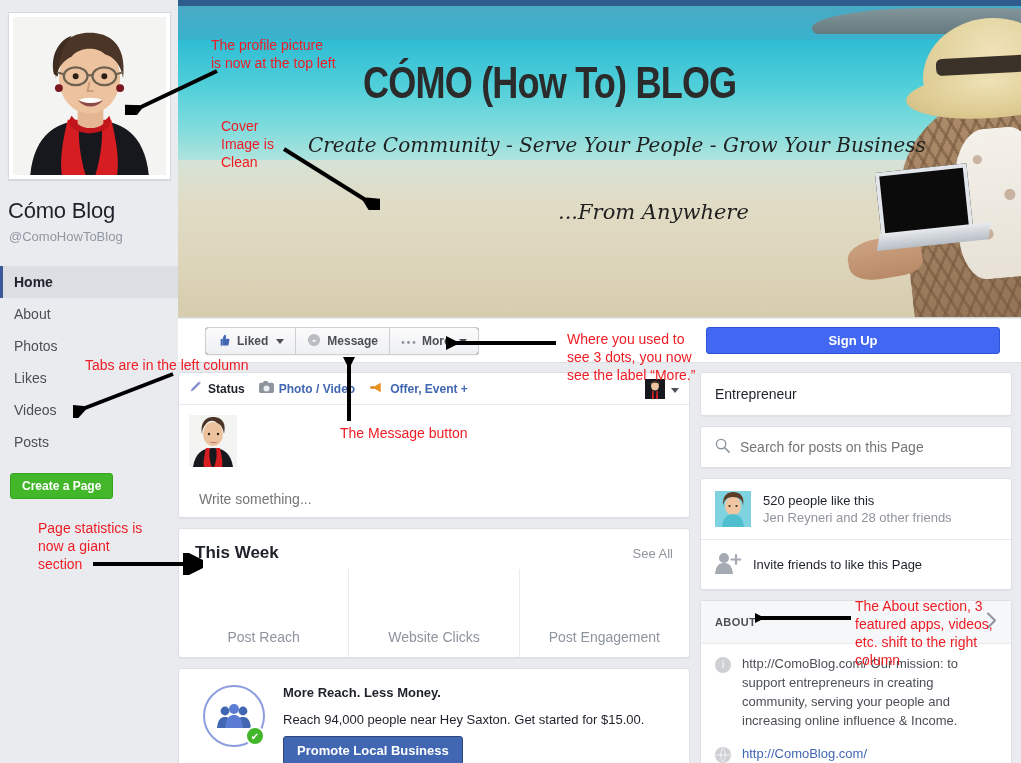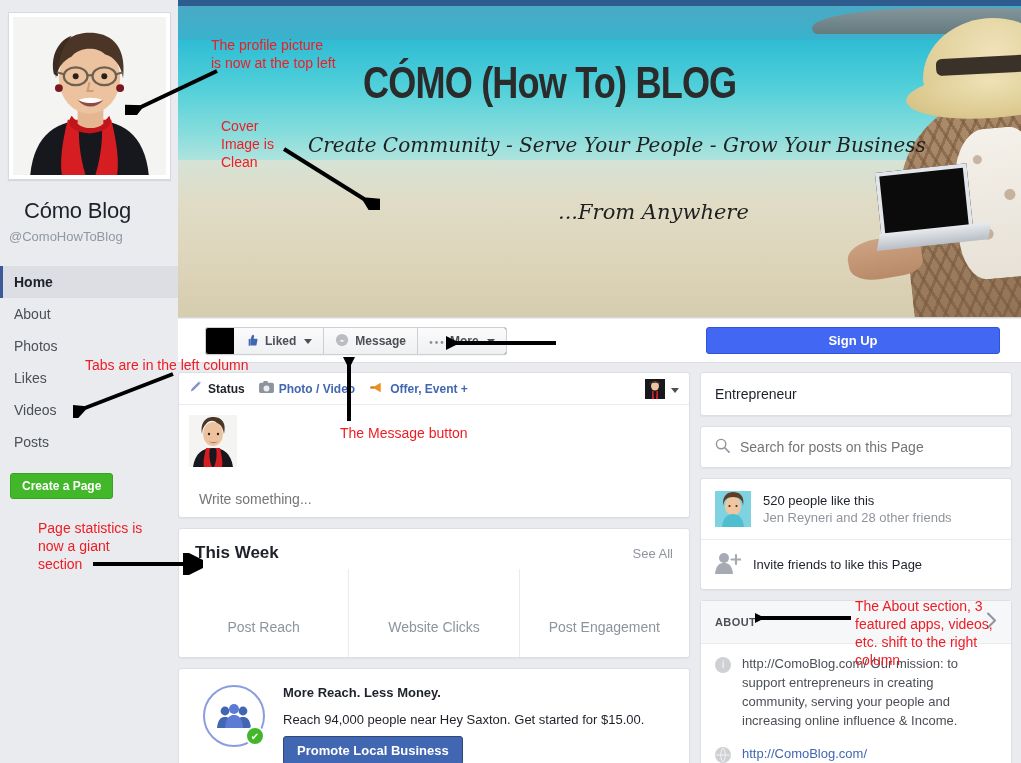--- a/index.html
+++ b/index.html
@@ -26,21 +26,21 @@
     border: 1px solid #d6d9dd;
     padding: 4px;
     box-shadow: 0 1px 1px rgba(0,0,0,.08);
   }
   #profile-photo {
     width: 100%; height: 100%;
     position: relative; overflow: hidden;
     background: #f2f2f2;
   }
   .page-name {
-    position: absolute; left: 24px; top: 198px;
+    position: absolute; left: 8px; top: 198px;
     font-size: 22px; font-weight: 400; color: #1d2129;
     letter-spacing: -0.2px;
     text-align: center;
   }
   .page-handle {
     position: absolute; left: 9px; top: 229px;
     font-size: 13px; color: #9197a3;
   }
   #nav-tabs { position: absolute; left: 0; top: 266px; width: 178px; }
   .nav-item {
@@ -194,21 +194,20 @@
     border-bottom: 1px solid #dddfe2;
   }
   .btn-group {
     position: absolute; left: 27px; top: 8px;
     display: flex;
     border: 1px solid #ccd0d5;
     border-radius: 3px;
     overflow: hidden;
     background: #000000;
     box-shadow: 0 1px 1px rgba(0,0,0,.04);
-    padding-left: 28px;
   }
   .gbtn {
     display: flex; align-items: center; gap: 6px;
     height: 26px;
     padding: 0 11px;
     font-size: 12px; font-weight: bold; color: #4b4f56;
     background: linear-gradient(180deg,#fbfbfc,#eff0f2);
     border-right: 1px solid #ccd0d5;
     cursor: pointer;
     white-space: nowrap;
@@ -288,21 +287,21 @@
   }
   #thisweek-title { font-size: 17px; font-weight: bold; color: #1d2129; }
   #see-all { font-size: 13px; color: #90949c; cursor: pointer; }
   #stats-row {
     display: flex;
     height: 88px;
   }
   .stat-cell {
     flex: 1;
     display: flex; align-items: flex-end; justify-content: center;
-    padding-bottom: 22px;
+    padding-bottom: 12px;
     border-right: 1px solid #e9ebee;
     font-size: 14px; color: #8d949e;
     cursor: pointer;
   }
   .stat-cell:last-child { border-right: 0; }
   #promo {
     display: flex; align-items: flex-start; gap: 18px;
     padding: 16px 18px 18px 24px;
   }
   #promo-icon {
@@ -735,20 +734,23 @@
 section</div>
 
   <svg class="arrow" style="left:446px; top:330px;" width="114" height="26">
     <defs>
         <marker id="ah5" markerWidth="7" markerHeight="7" refX="1" refY="3.5" orient="auto">
           <path d="M7,0 L0,3.5 L7,7 z" fill="#000"></path>
         </marker>
       </defs>
     <line x1="110" y1="13" x2="10" y2="13" stroke="#000" stroke-width="4" marker-end="url(#ah5)"></line>
   </svg>
+  <div class="anno" style="left:567px; top:330px;">Where you used to
+see 3 dots, you now
+see the label “More.”</div>
 
   <svg class="arrow" style="left:337px; top:357px;" width="26" height="68">
     <defs>
         <marker id="ah6" markerWidth="7" markerHeight="7" refX="1" refY="3.5" orient="auto">
           <path d="M7,0 L0,3.5 L7,7 z" fill="#000"></path>
         </marker>
       </defs>
     <line x1="12" y1="64" x2="12" y2="8" stroke="#000" stroke-width="4" marker-end="url(#ah6)"></line>
   </svg>
   <div class="anno" style="left:340px; top:424px; white-space:nowrap;">The Message button</div>

